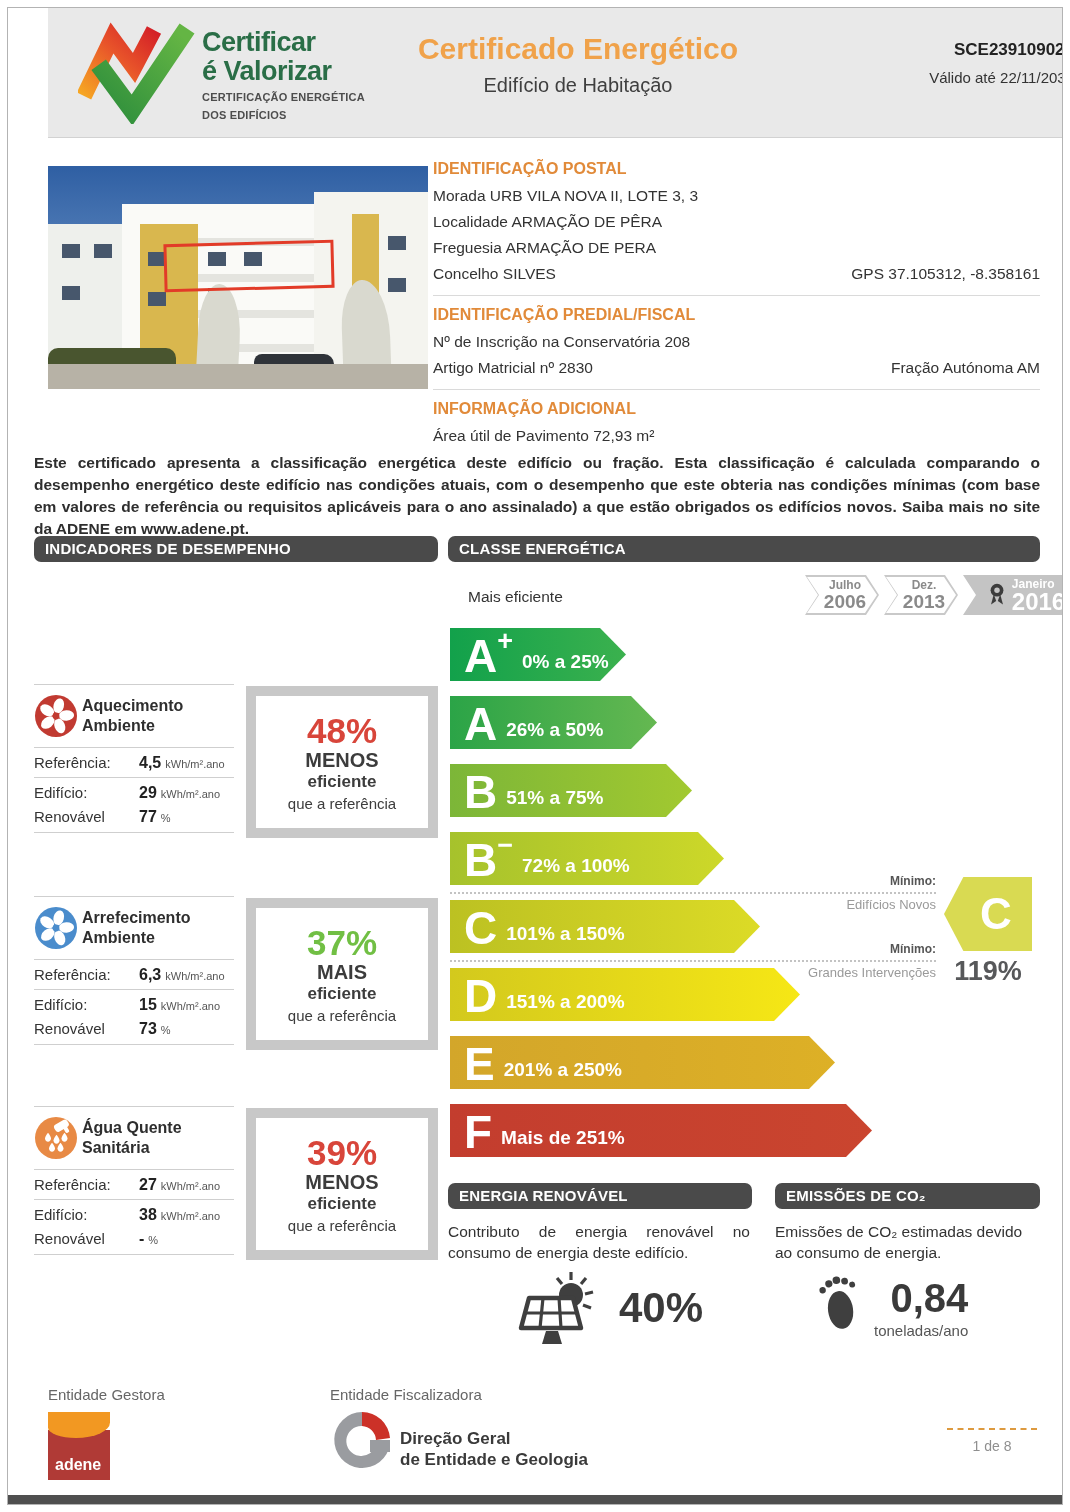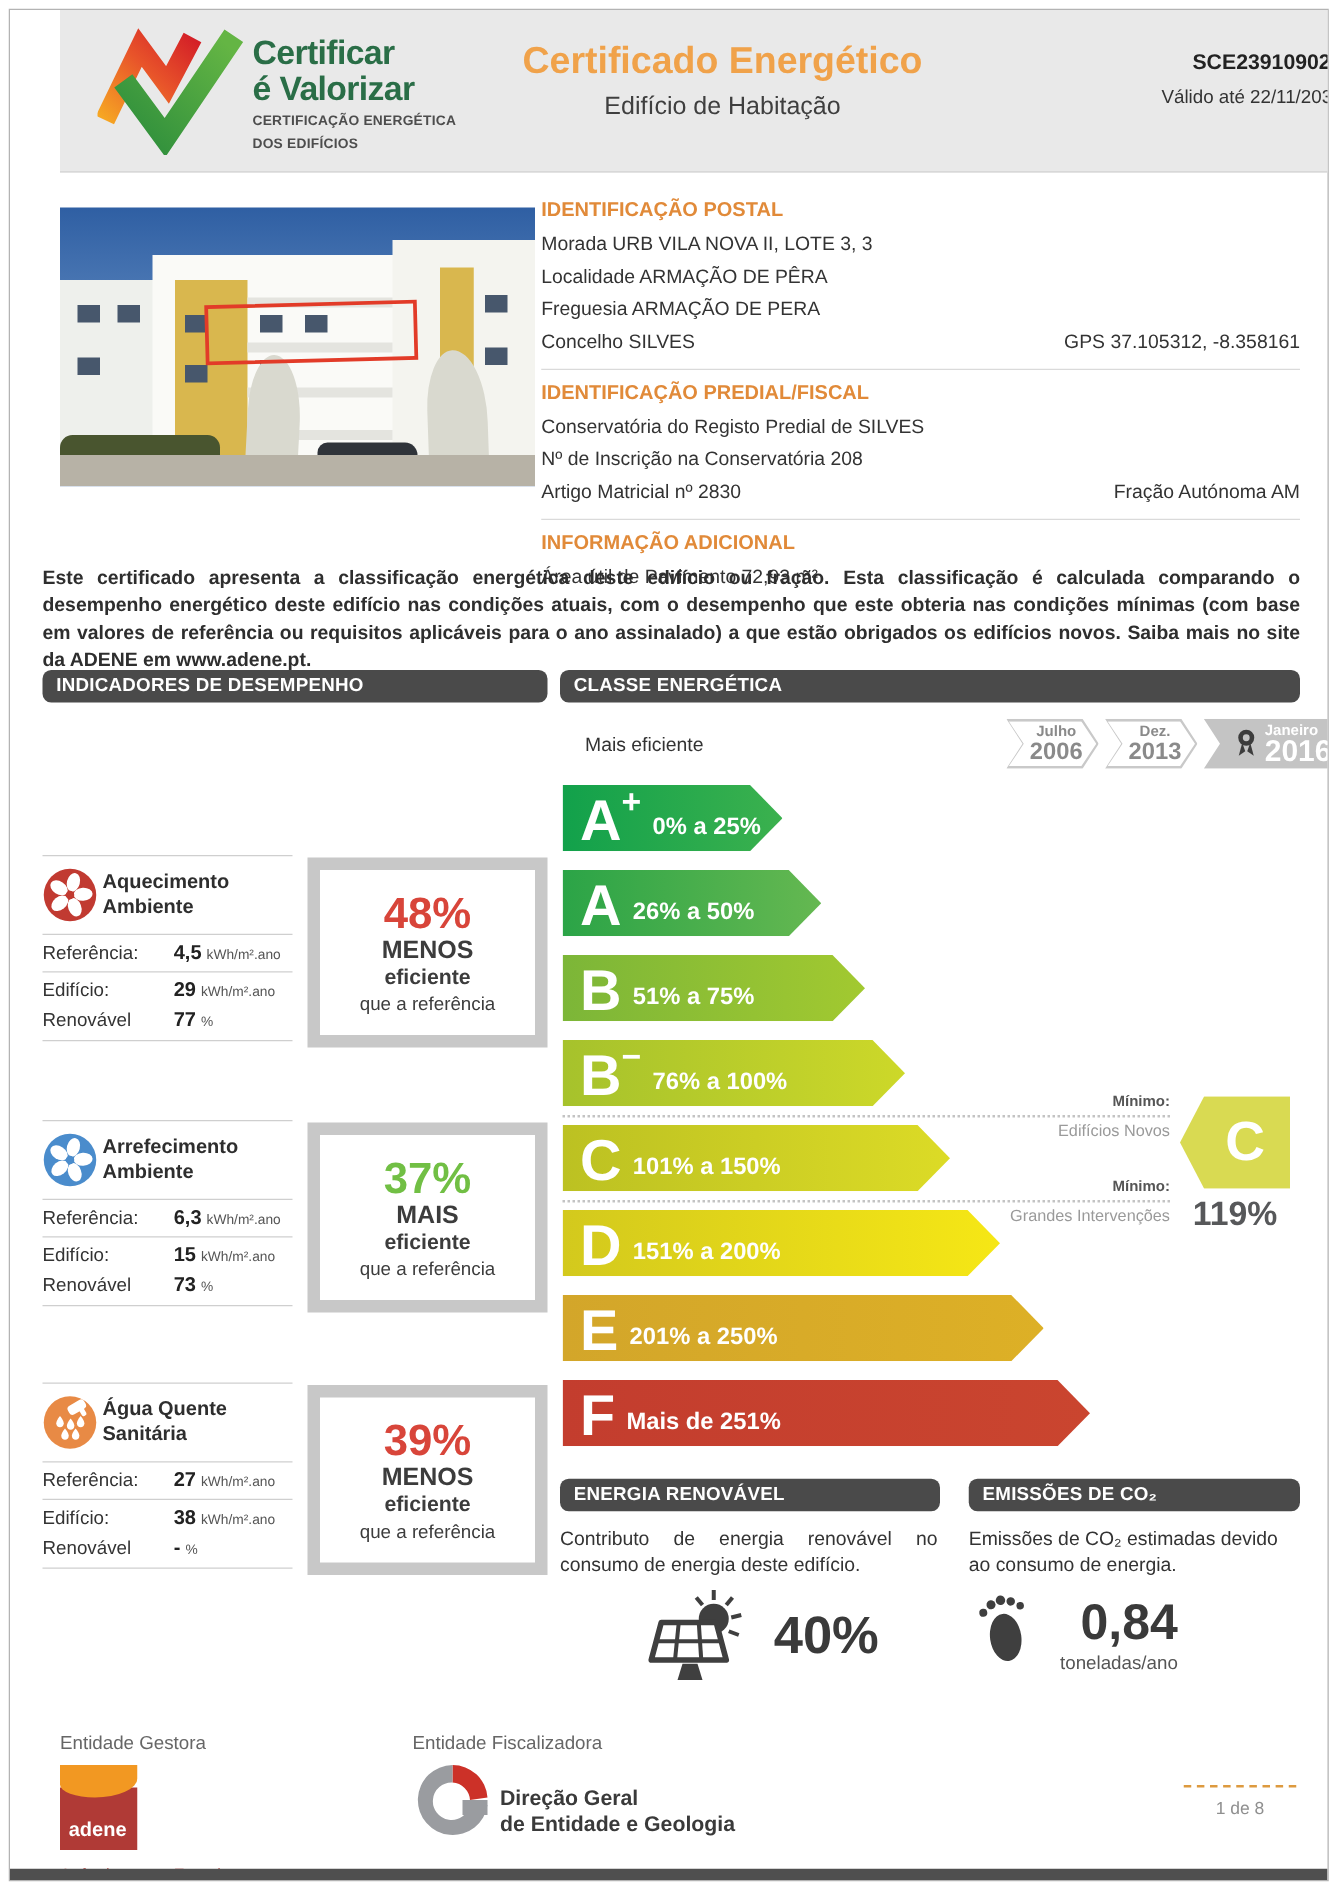--- a/index.html
+++ b/index.html
@@ -103,21 +103,21 @@
 
   .class-pointer { position:absolute; left:936px; top:869px; width:88px; height:74px; clip-path:polygon(100% 0, 22% 0, 0 50%, 22% 100%, 100% 100%); display:flex; align-items:center; justify-content:center; padding-left:16px; }
   .pointer-letter { font-size:44px; font-weight:bold; color:#fff; }
   .pointer-value { position:absolute; left:936px; top:948px; width:88px; text-align:center; font-size:27px; font-weight:bold; color:#57585a; }
 
   
   .renew-text { position:absolute; left:440px; top:1213px; width:302px; font-size:15.5px; color:#333; line-height:21px; text-align:justify; }
   .emis-text { position:absolute; left:767px; top:1213px; width:268px; font-size:15.5px; color:#333; line-height:21px; }
   .renew-figure { position:absolute; left:480px; top:1262px; width:240px; display:flex; align-items:center; justify-content:center; gap:22px; }
   .renew-value { font-size:42px; font-weight:bold; color:#3a3a3a; }
-  .emis-figure { position:absolute; left:774px; top:1262px; width:220px; display:flex; align-items:flex-start; gap:22px; }
+  .emis-figure { position:absolute; left:810px; top:1262px; width:220px; display:flex; align-items:flex-start; gap:12px; }
   .emis-col { display:flex; flex-direction:column; align-items:flex-end; margin-top:8px; }
   .emis-value { font-size:40px; font-weight:bold; color:#3a3a3a; line-height:40px; }
   .emis-unit { font-size:15px; color:#555; margin-top:4px; }
 
   
   .foot-label { position:absolute; font-size:15px; color:#666; }
   .fl-gestora { left:40px; top:1378px; } .fl-fiscal { left:322px; top:1378px; }
   .adene-logo { position:absolute; left:40px; top:1404px; width:62px; height:68px; overflow:hidden; }
   .adene-top { position:absolute; left:0; top:0; width:100%; height:26px; background:#f29822; border-radius:0 0 55% 45% / 0 0 60% 40%; }
   .adene-body { position:absolute; left:0; top:18px; width:100%; height:50px; background:#b03a36; display:flex; align-items:flex-end; padding:0 0 6px 7px; }
@@ -200,21 +200,20 @@
     <h3 class="id-heading">IDENTIFICAÇÃO POSTAL</h3>
     <div class="id-row">Morada URB VILA NOVA II, LOTE 3, 3</div>
     <div class="id-row">Localidade ARMAÇÃO DE PÊRA</div>
     <div class="id-row">Freguesia ARMAÇÃO DE PERA</div>
     <div class="id-row id-row-flex">
       <span>Concelho SILVES</span>
       <span>GPS 37.105312, -8.358161</span>
     </div>
     <hr class="id-divider">
     <h3 class="id-heading">IDENTIFICAÇÃO PREDIAL/FISCAL</h3>
-    <div class="id-row">Conservatória do Registo Predial de SILVES</div>
     <div class="id-row">Nº de Inscrição na Conservatória 208</div>
     <div class="id-row id-row-flex">
       <span>Artigo Matricial nº 2830</span>
       <span>Fração Autónoma AM</span>
     </div>
     <hr class="id-divider">
     <h3 class="id-heading">INFORMAÇÃO ADICIONAL</h3>
     <div class="id-row">Área útil de Pavimento 72,93 m²</div>
   </div>
 
@@ -404,21 +403,21 @@
     <span class="cb-range">26% a 50%</span>
   </div>
   <div class="class-bar" style="top: 756px; width: 242px; background: linear-gradient(90deg, rgb(124, 182, 56), rgb(162, 201, 48));">
     <span class="cb-letter">B</span>
       <span class="cb-sup"></span>
     <span class="cb-range">51% a 75%</span>
   </div>
   <div class="class-bar" style="top: 824px; width: 274px; background: linear-gradient(90deg, rgb(166, 194, 44), rgb(205, 216, 41));">
     <span class="cb-letter">B</span>
       <span class="cb-sup">−</span>
-    <span class="cb-range">76% a 100%</span>
+    <span class="cb-range">72% a 100%</span>
   </div>
   <div class="class-bar" style="top: 892px; width: 310px; background: linear-gradient(90deg, rgb(188, 193, 34), rgb(220, 219, 38));">
     <span class="cb-letter">C</span>
       <span class="cb-sup"></span>
     <span class="cb-range">101% a 150%</span>
   </div>
   <div class="class-bar" style="top: 960px; width: 350px; background: linear-gradient(90deg, rgb(211, 201, 29), rgb(246, 231, 21));">
     <span class="cb-letter">D</span>
       <span class="cb-sup"></span>
     <span class="cb-range">151% a 200%</span>

